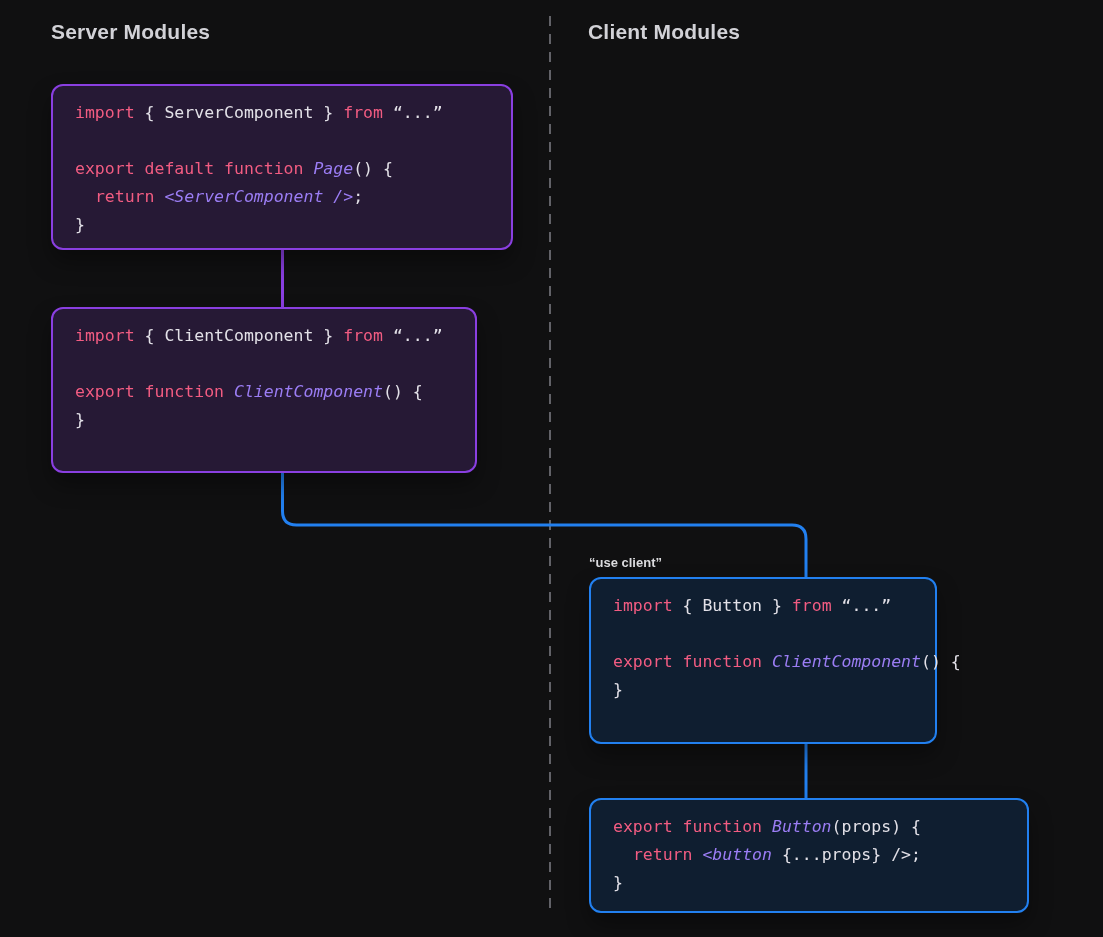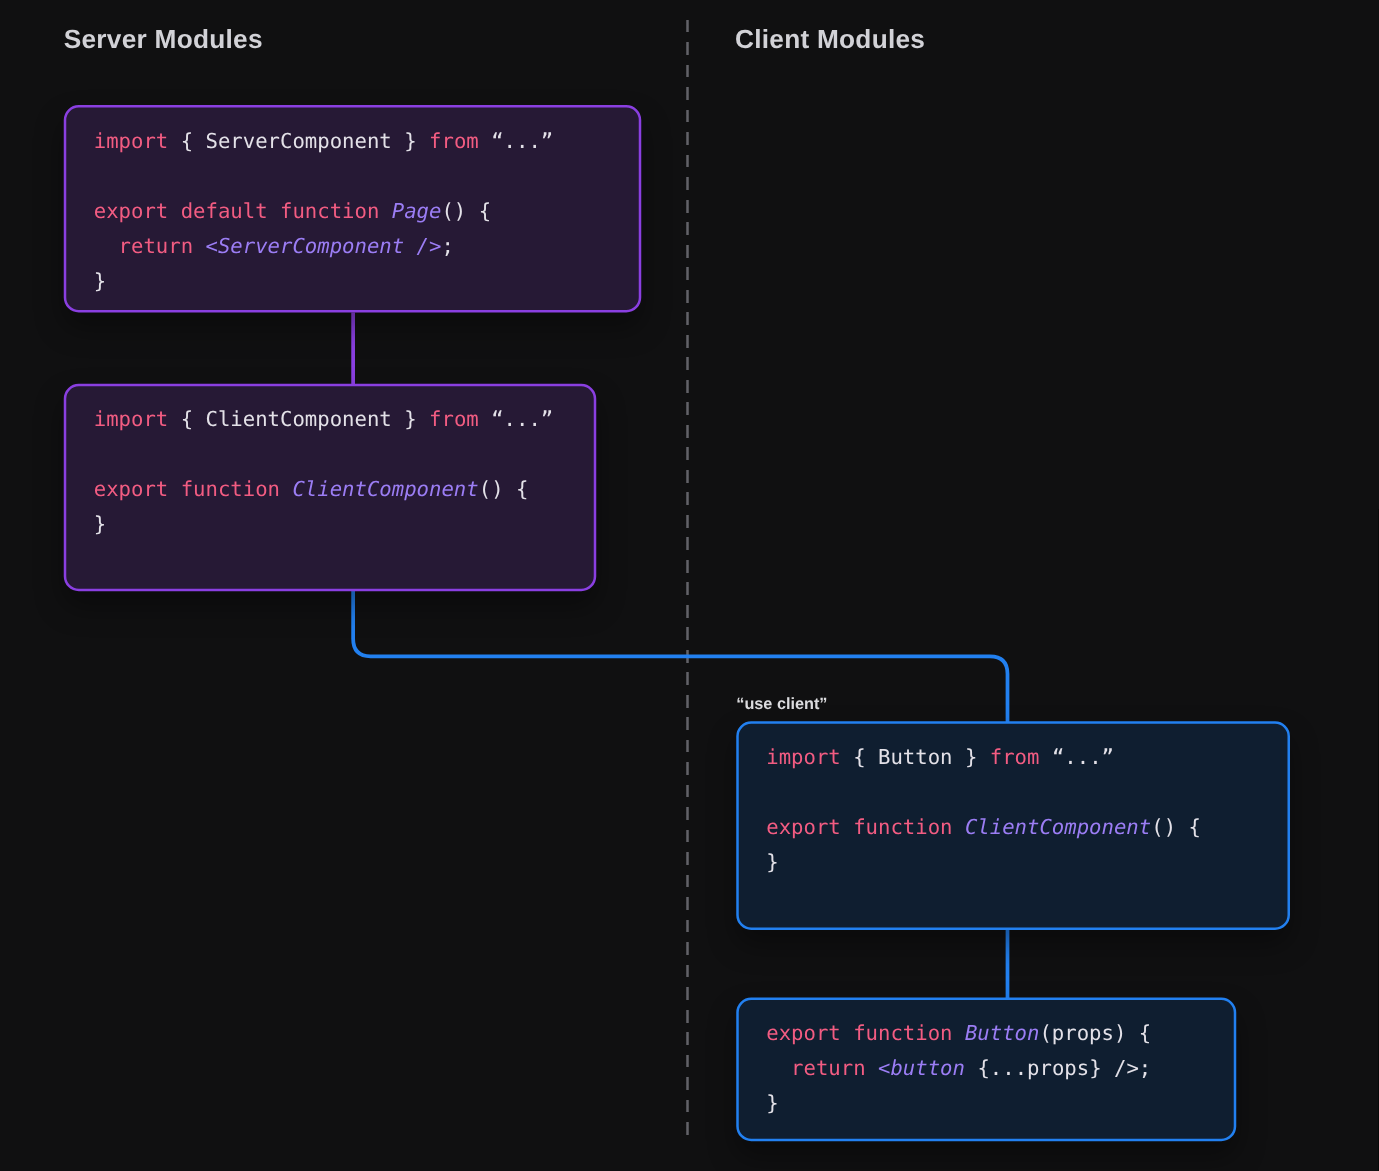--- a/index.html
+++ b/index.html
@@ -47,22 +47,22 @@
   .code-box.purple {
     border: 2px solid var(--purple_border, #8a3fe1);
     background: var(--purple_bg, #261935);
   }
   .code-box.blue {
     border: 2px solid var(--blue_border, #2280f0);
     background: var(--blue_bg, #0f1e30);
   }
   #box-page            { left: 51px;  top: 84px;  width: 462px; height: 166px; }
   #box-servercomponent { left: 51px;  top: 307px; width: 426px; height: 166px; }
-  #box-clientcomponent { left: 589px; top: 577px; width: 443px; height: 167px; }
-  #box-button          { left: 589px; top: 798px; width: 400px; height: 115px; }
+  #box-clientcomponent { left: 589px; top: 577px; width: 348px; height: 167px; }
+  #box-button          { left: 589px; top: 798px; width: 440px; height: 115px; }
 
   .code-line {
     font-family: "DejaVu Sans Mono", "Liberation Mono", monospace;
     font-size: 16.5px;
     line-height: 28px;
     height: 28px;
     white-space: pre;
   }
   .tok-kw  { color: var(--keyword, #f25c82); }
   .tok-cmp { color: var(--component, #9b7df4); font-style: italic; }

